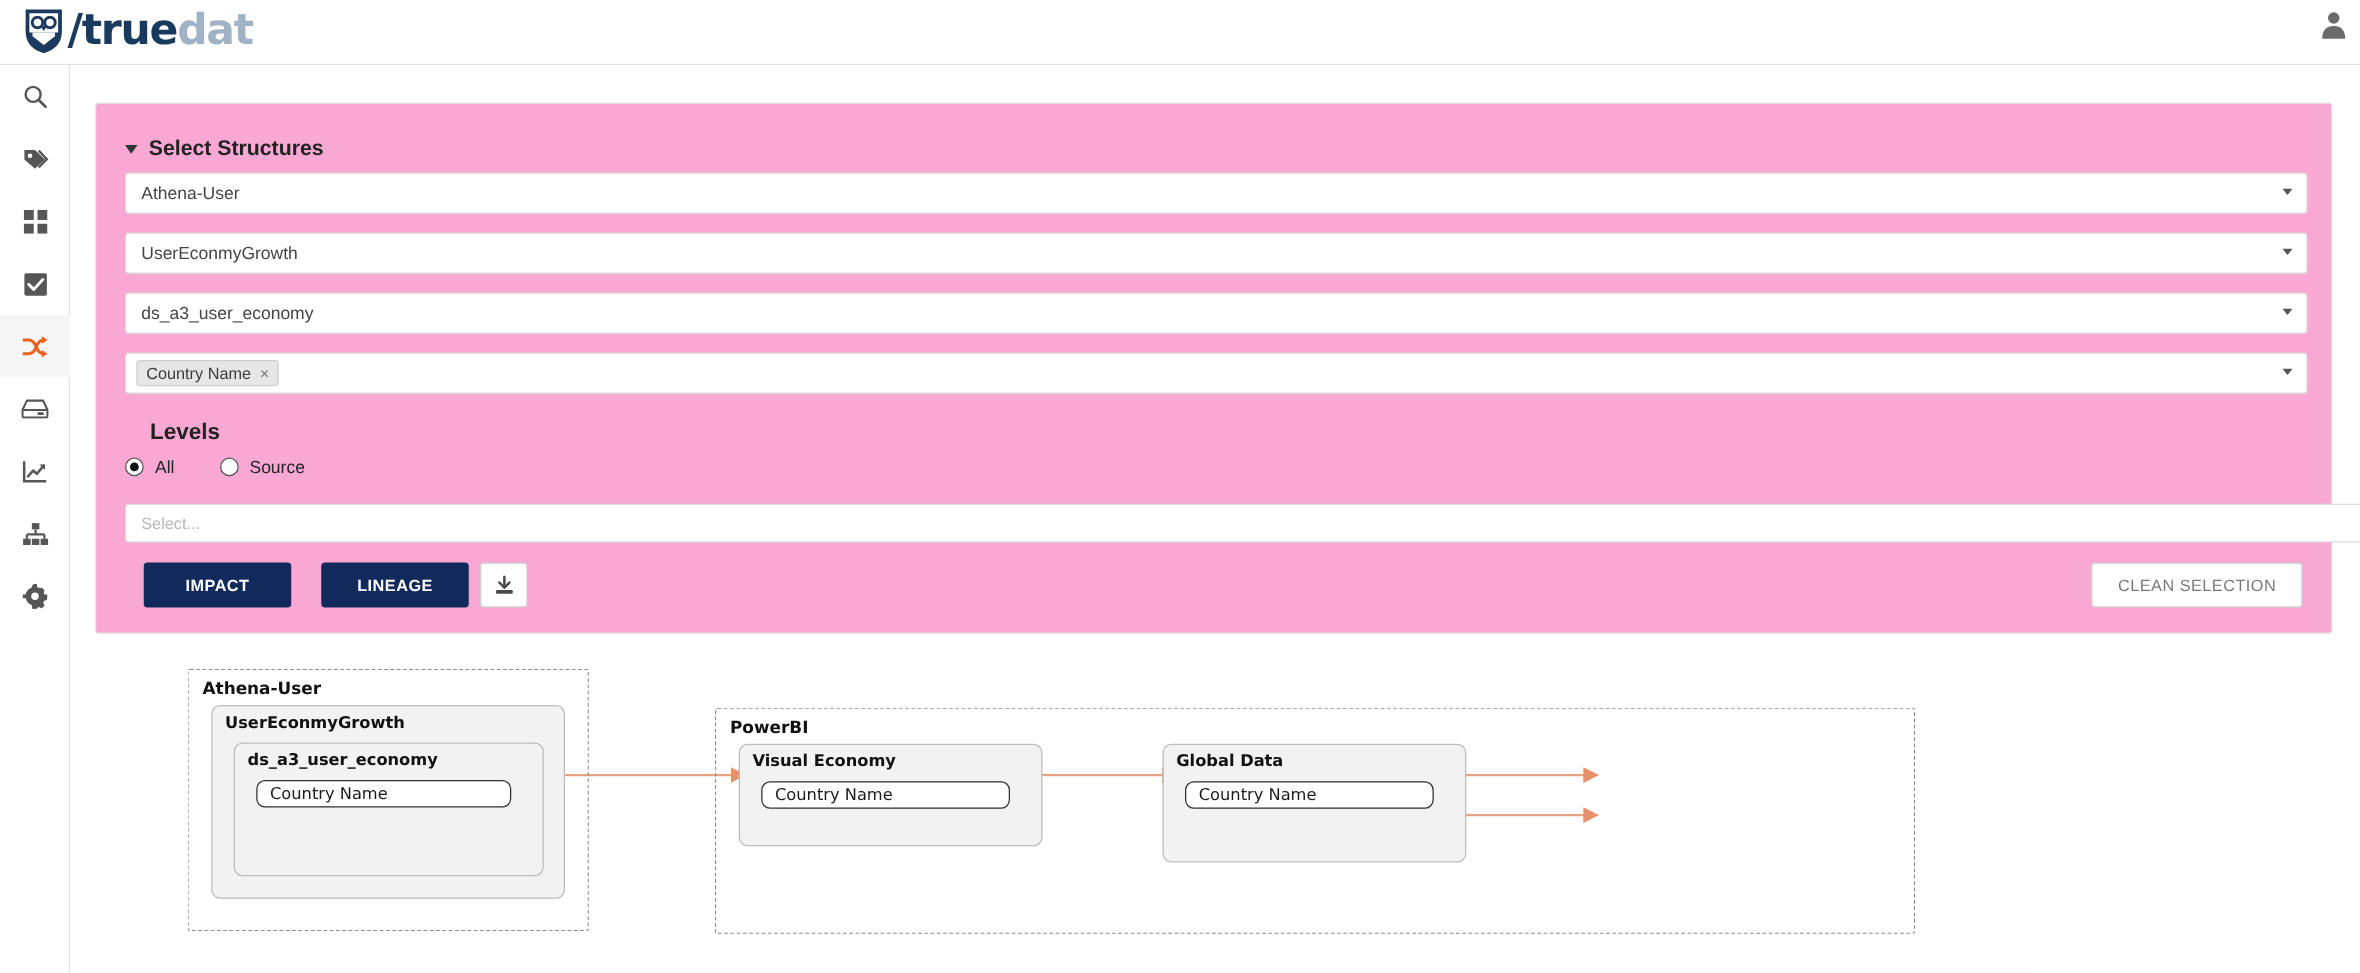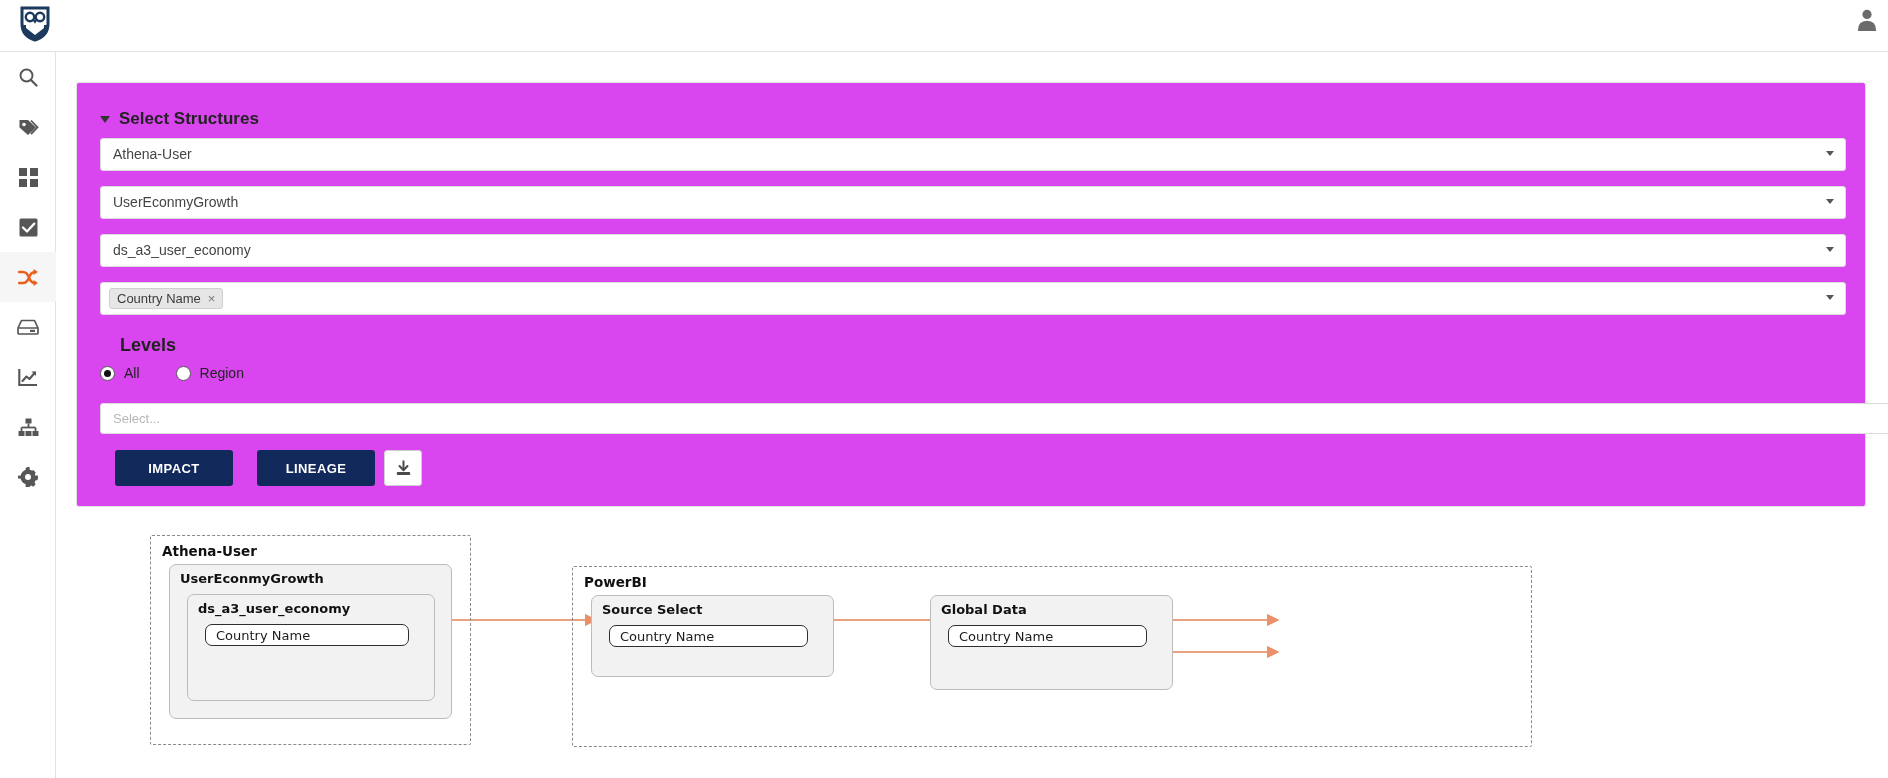--- a/index.html
+++ b/index.html
@@ -53,21 +53,21 @@
   .main {
     position: absolute; left: 56px; top: 52px;
     width: 1832px; height: 726px;
     background: #ffffff;
     overflow: hidden;
   }
 
   .panel {
     position: absolute; left: 20px; top: 30px;
     width: 1790px; height: 425px;
-    background: #d946ef;
+    background: #f9a8d4;
     border: 1px solid #e3e3e3;
     border-radius: 3px;
   }
 
   .panel-header {
     position: absolute; left: 23px; top: 26px;
     display: flex; align-items: center; gap: 9px;
     font-size: 17px; font-weight: bold; color: #222;
     cursor: pointer;
   }
@@ -212,20 +212,23 @@
 <div class="topbar">
   <div class="logo">
     <svg class="logo-mark" viewBox="0 0 34 38">
       <path d="M4 4 L30 4 L30 20 Q30 32 17 36 Q4 32 4 20 Z" fill="none" stroke="#1c3a5e" stroke-width="3"></path>
       <path d="M5 21 L29 21 Q29 31 17 35 Q5 31 5 21 Z" fill="#1c3a5e"></path>
       <path d="M8 24 L17 31 L26 24 L26 21 L8 21 Z" fill="#ffffff"></path>
       <circle cx="12" cy="13" r="4.2" fill="none" stroke="#1c3a5e" stroke-width="2.4"></circle>
       <circle cx="22" cy="13" r="4.2" fill="none" stroke="#1c3a5e" stroke-width="2.4"></circle>
       <path d="M15 15 L17 18 L19 15" fill="none" stroke="#1c3a5e" stroke-width="2"></path>
     </svg>
+    <span class="logo-text">
+      <span class="t-slash">/</span><span class="t-true">true</span><span class="t-dat">dat</span>
+    </span>
   </div>
   <svg class="user-icon" viewBox="0 0 24 26">
     <circle cx="12" cy="8" r="5" fill="#6b6b6b"></circle>
     <path d="M2 26 Q2 15 12 15 Q22 15 22 26 Z" fill="#6b6b6b"></path>
   </svg>
 </div>
 
 <div class="sidebar">
 
   <div class="side-item">
@@ -343,39 +346,40 @@
       <span class="arrow"></span>
     </div>
 
     <div class="levels-label">Levels</div>
 
     <div class="radio-row">
       <span class="radio checked"></span>
       <span>All</span>
       <span class="gap"></span>
       <span class="radio"></span>
-      <span>Region</span>
+      <span>Source</span>
     </div>
 
     <div class="select-input">
       <span class="ph">Select...</span>
     </div>
 
     <div class="btn-row">
       <button class="btn-primary">IMPACT</button>
       <button class="btn-primary">LINEAGE</button>
       <button class="btn-icon">
         <svg width="15" height="16" viewBox="0 0 15 16">
           <path d="M7.5 0.5 L7.5 9" stroke="#4a4a4a" stroke-width="2"></path>
           <path d="M3.5 6 L7.5 10.2 L11.5 6" fill="none" stroke="#4a4a4a" stroke-width="2" stroke-linejoin="round" stroke-linecap="round"></path>
           <rect x="0.8" y="12" width="13.4" height="3" rx="1" fill="#4a4a4a"></rect>
         </svg>
       </button>
     </div>
 
+    <button class="btn-clean">CLEAN SELECTION</button>
   </div>
 
   <div class="graph">
 
     <svg width="1832" height="236">
       <defs>
         <marker id="ah" viewBox="0 0 10 10" refX="9" refY="5" markerWidth="7" markerHeight="7" orient="auto-start-reverse">
           <path d="M 0 0 L 10 5 L 0 10 z" fill="#e8916b"></path>
         </marker>
       </defs>
@@ -397,21 +401,21 @@
           <span class="ttl">ds_a3_user_economy</span>
           <div class="node" style="left:17px; top:29px; width:204px; height:22px;">Country Name</div>
         </div>
       </div>
     </div>
 
     <div class="grp" style="left:516px; top:24px; width:960px; height:181px;">
       <span class="ttl">PowerBI</span>
 
       <div class="box" style="left:18px; top:28px; width:243px; height:82px;">
-        <span class="ttl">Source Select</span>
+        <span class="ttl">Visual Economy</span>
         <div class="node" style="left:17px; top:29px; width:199px; height:22px;">Country Name</div>
       </div>
 
       <div class="box" style="left:357px; top:28px; width:243px; height:95px;">
         <span class="ttl">Global Data</span>
         <div class="node" style="left:17px; top:29px; width:199px; height:22px;">Country Name</div>
       </div>
 
     </div>
 

